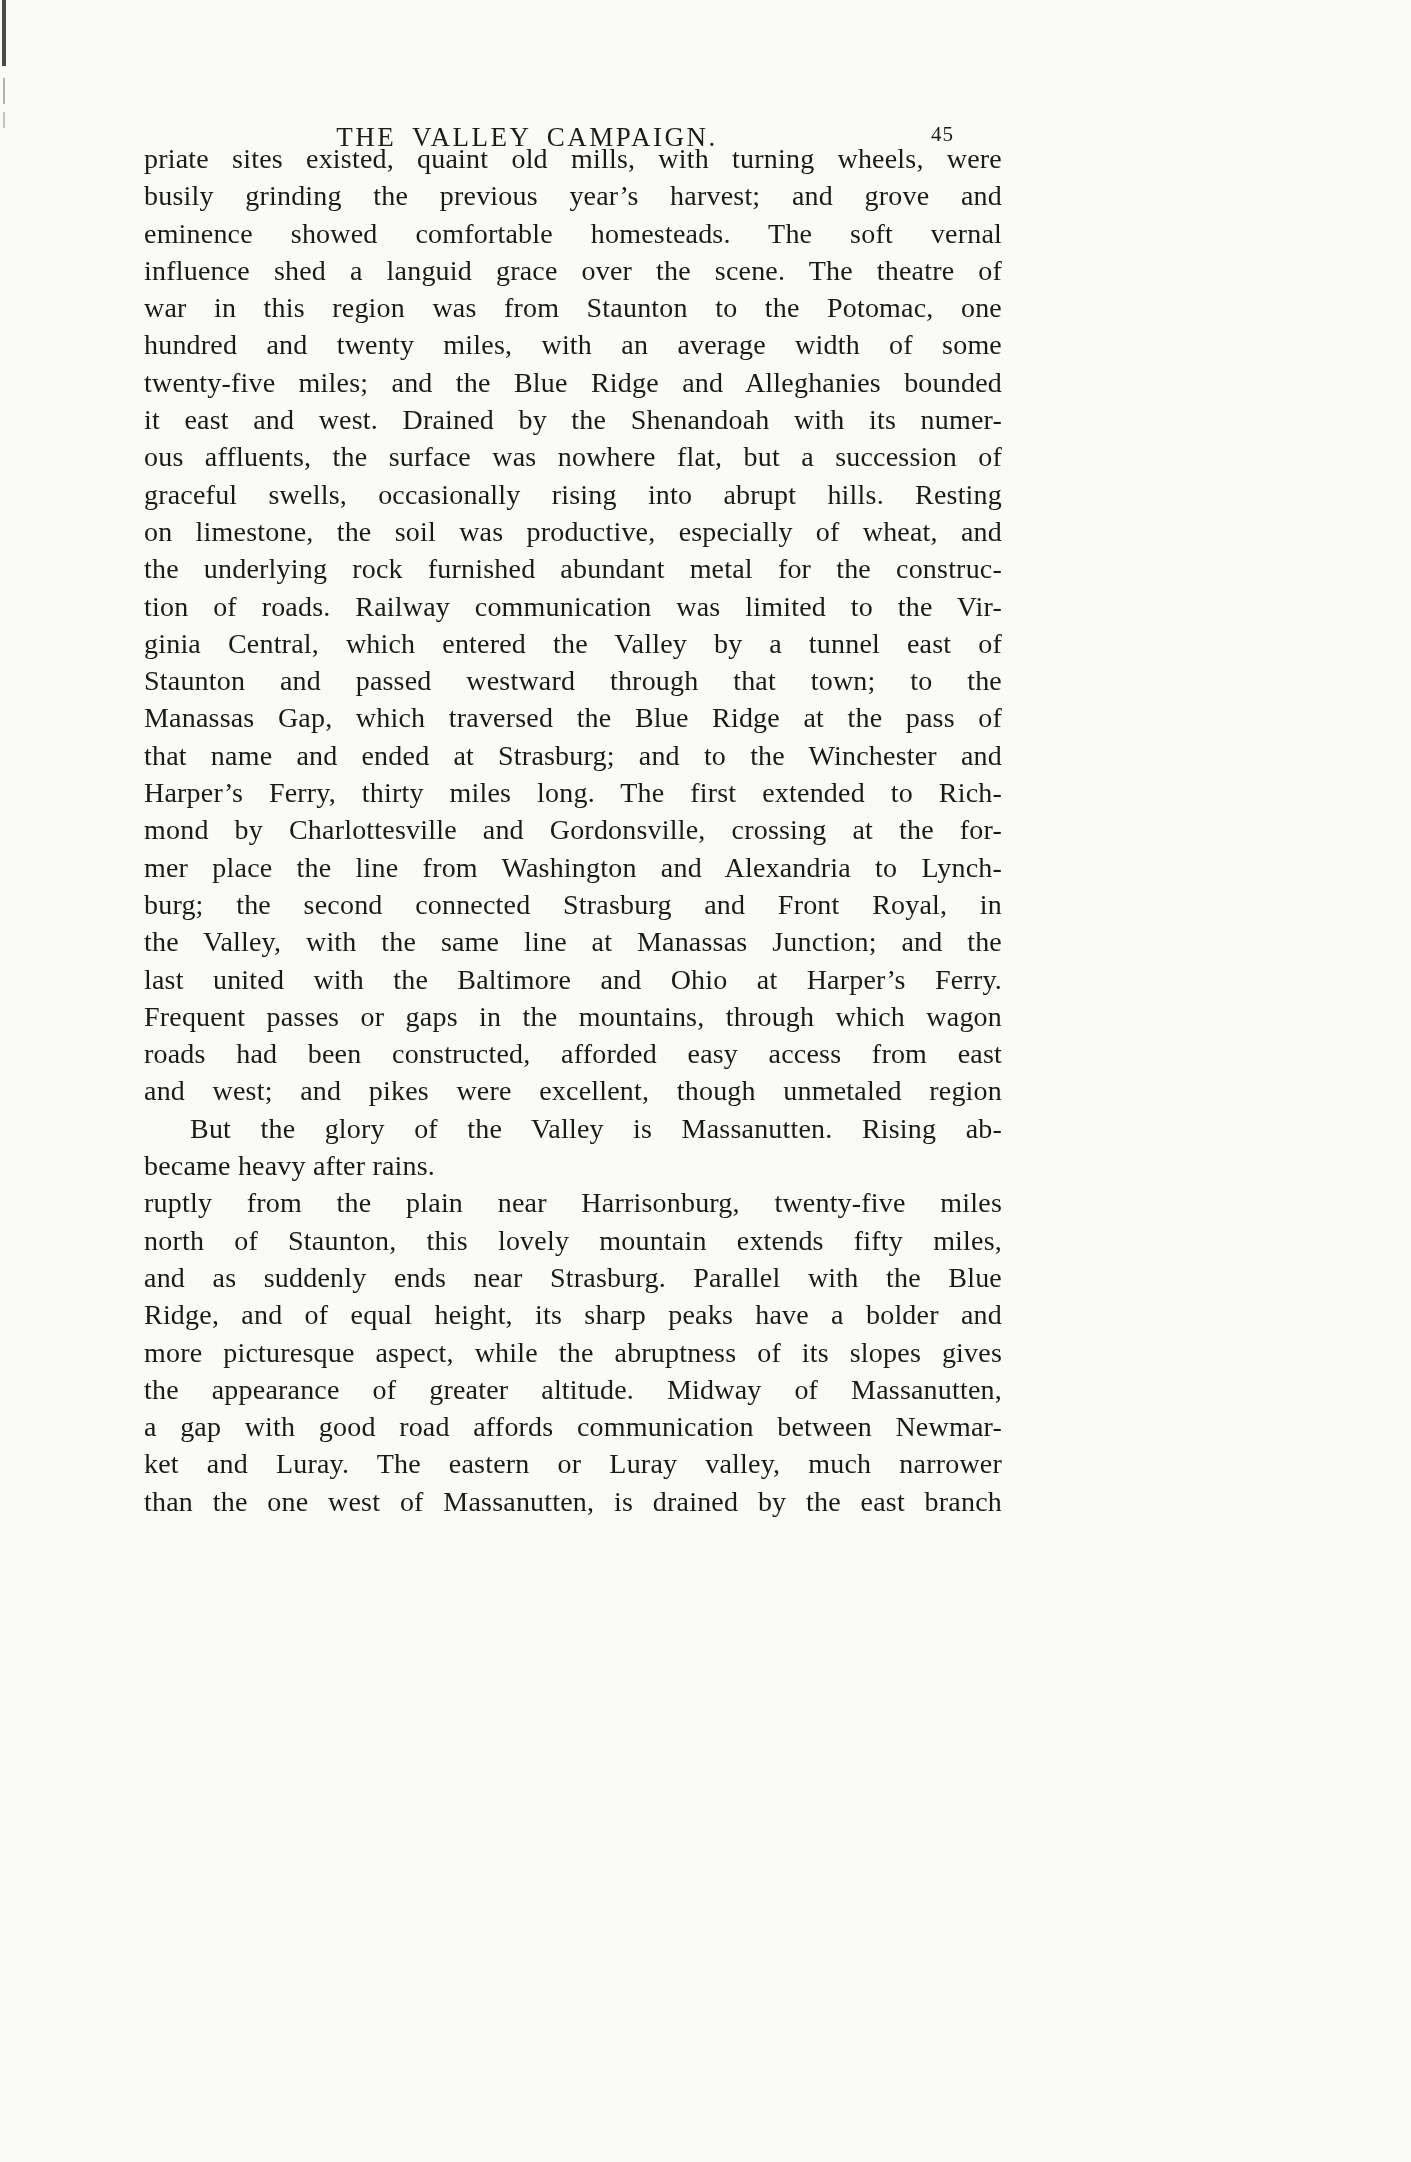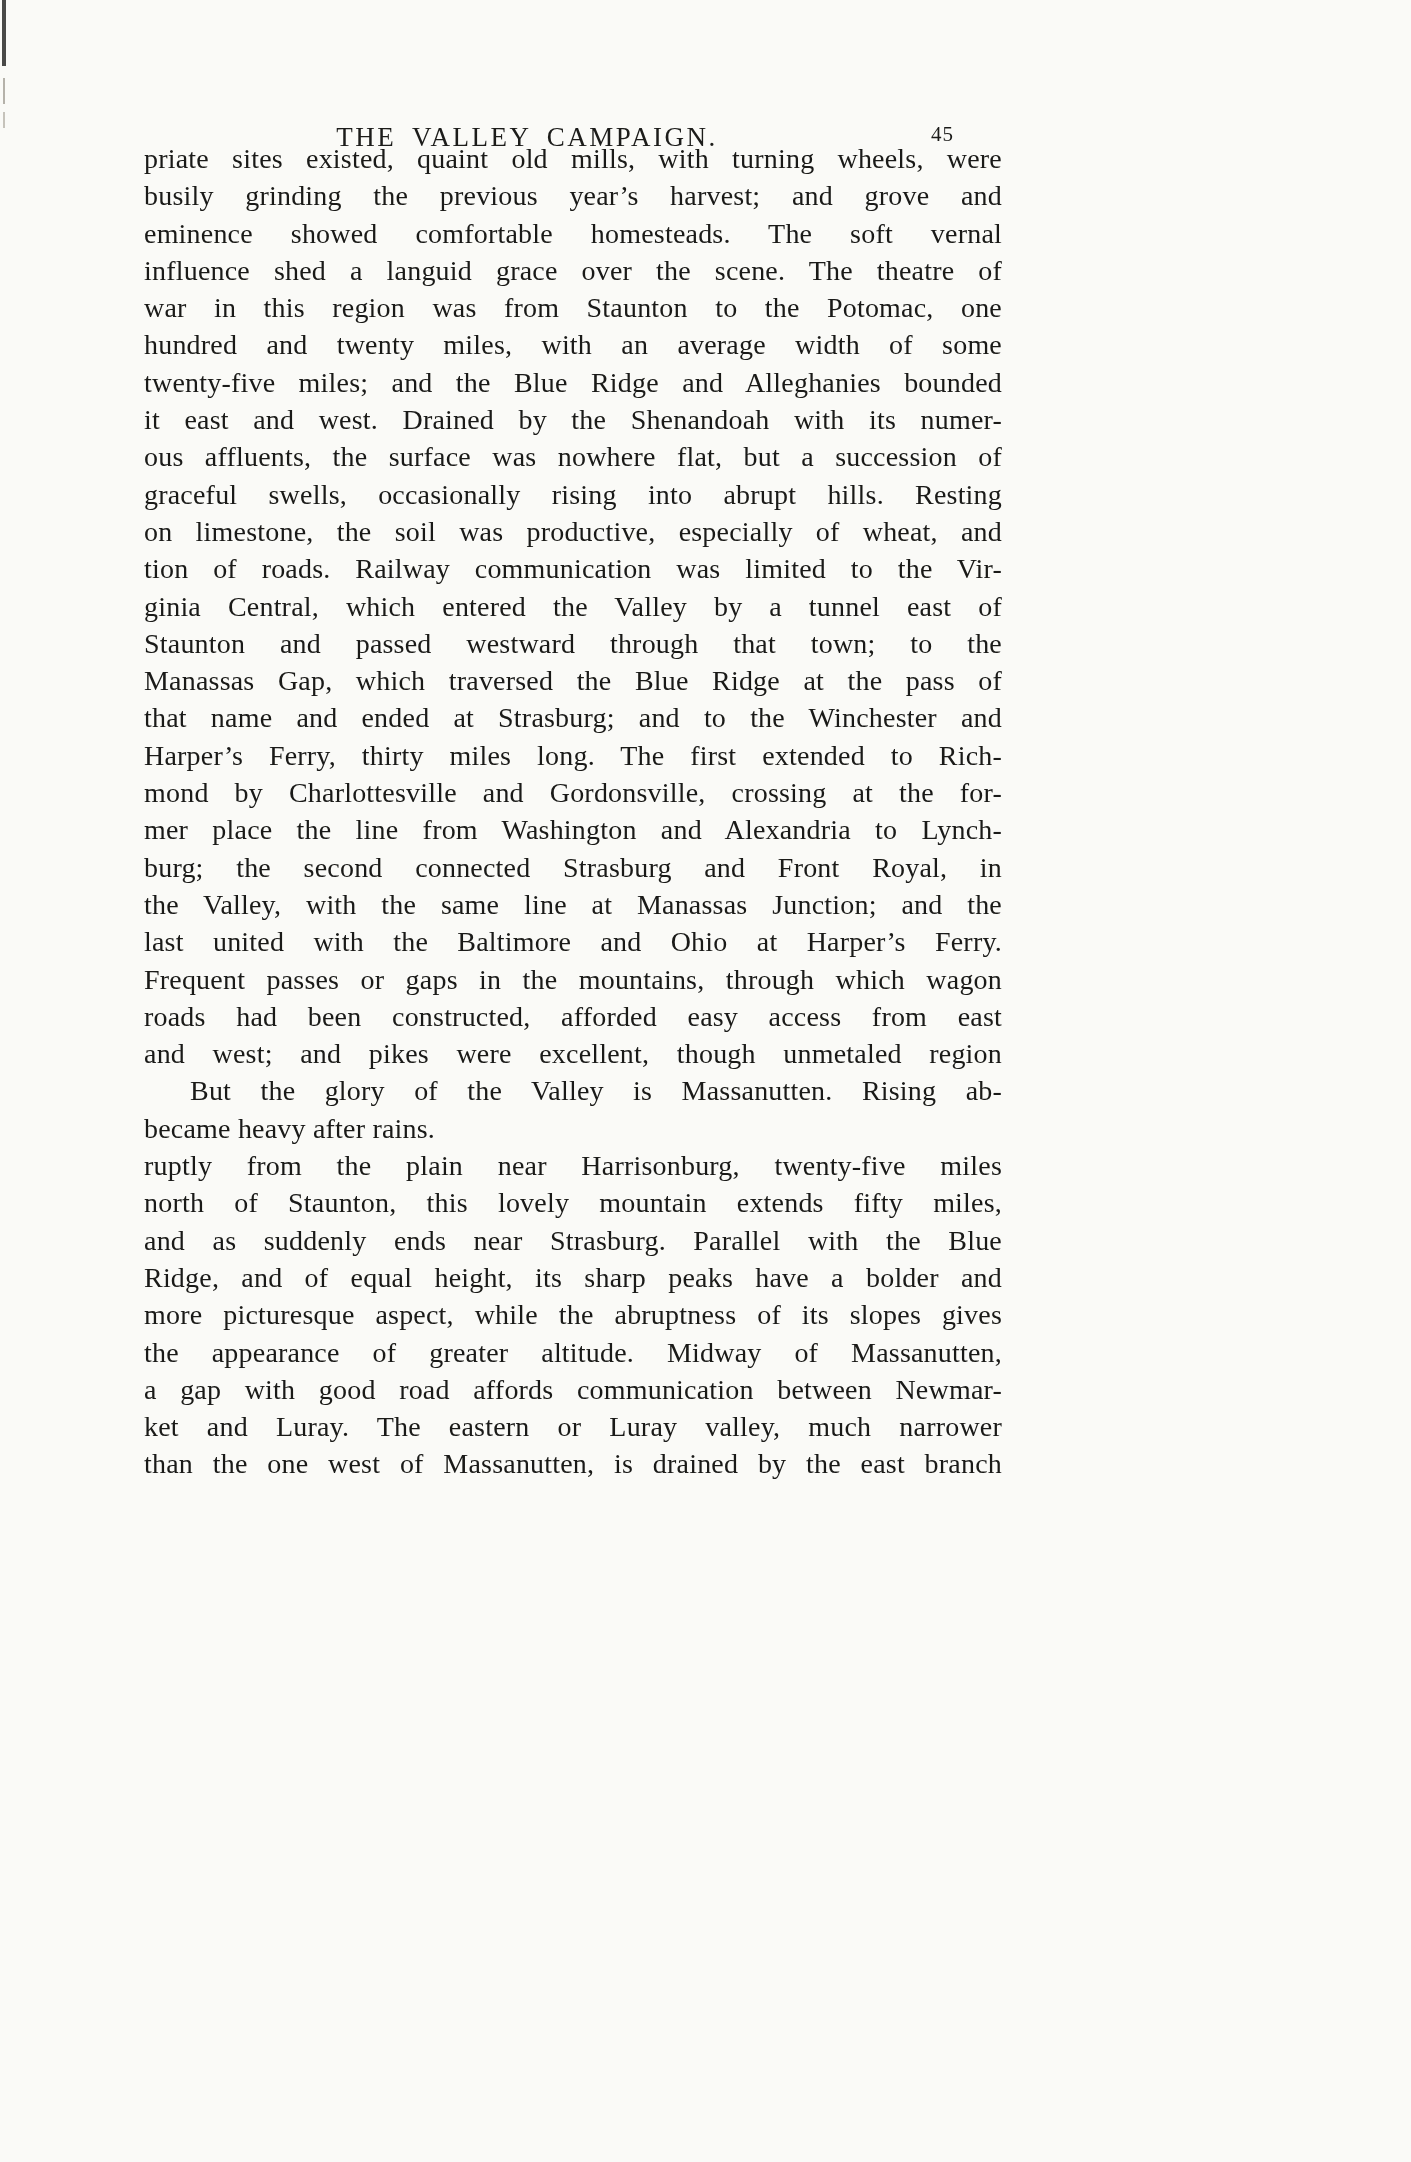--- a/index.html
+++ b/index.html
@@ -66,20 +66,21 @@
       <div class="line">busily grinding the previous year’s harvest; and grove and</div>
       <div class="line">eminence showed comfortable homesteads.  The soft vernal</div>
       <div class="line">influence shed a languid grace over the scene.  The theatre of</div>
       <div class="line">war in this region was from Staunton to the Potomac, one</div>
       <div class="line">hundred and twenty miles, with an average width of some</div>
       <div class="line">twenty-five miles; and the Blue Ridge and Alleghanies bounded</div>
       <div class="line">it east and west.  Drained by the Shenandoah with its numer-</div>
       <div class="line">ous affluents, the surface was nowhere flat, but a succession of</div>
       <div class="line">graceful swells, occasionally rising into abrupt hills.  Resting</div>
       <div class="line">on limestone, the soil was productive, especially of wheat, and</div>
+      <div class="line">the underlying rock furnished abundant metal for the construc-</div>
       <div class="line">tion of roads.  Railway communication was limited to the Vir-</div>
       <div class="line">ginia Central, which entered the Valley by a tunnel east of</div>
       <div class="line">Staunton and passed westward through that town; to the</div>
       <div class="line">Manassas Gap, which traversed the Blue Ridge at the pass of</div>
       <div class="line">that name and ended at Strasburg; and to the Winchester and</div>
       <div class="line">Harper’s Ferry, thirty miles long.  The first extended to Rich-</div>
       <div class="line">mond by Charlottesville and Gordonsville, crossing at the for-</div>
       <div class="line">mer place the line from Washington and Alexandria to Lynch-</div>
       <div class="line">burg; the second connected Strasburg and Front Royal, in</div>
       <div class="line">the Valley, with the same line at Manassas Junction; and the</div>

